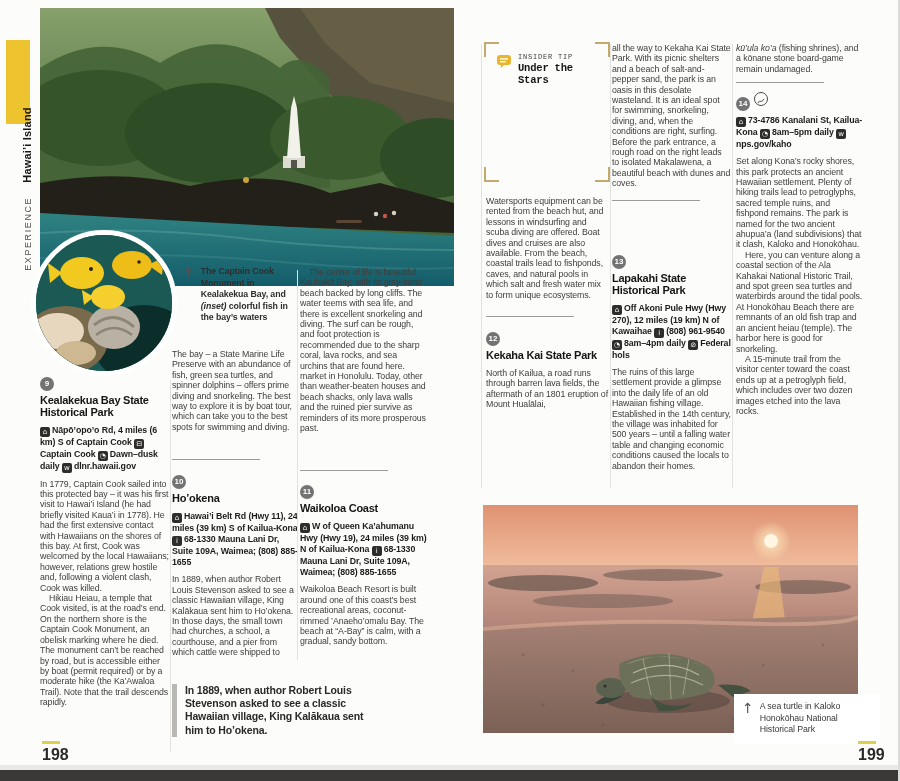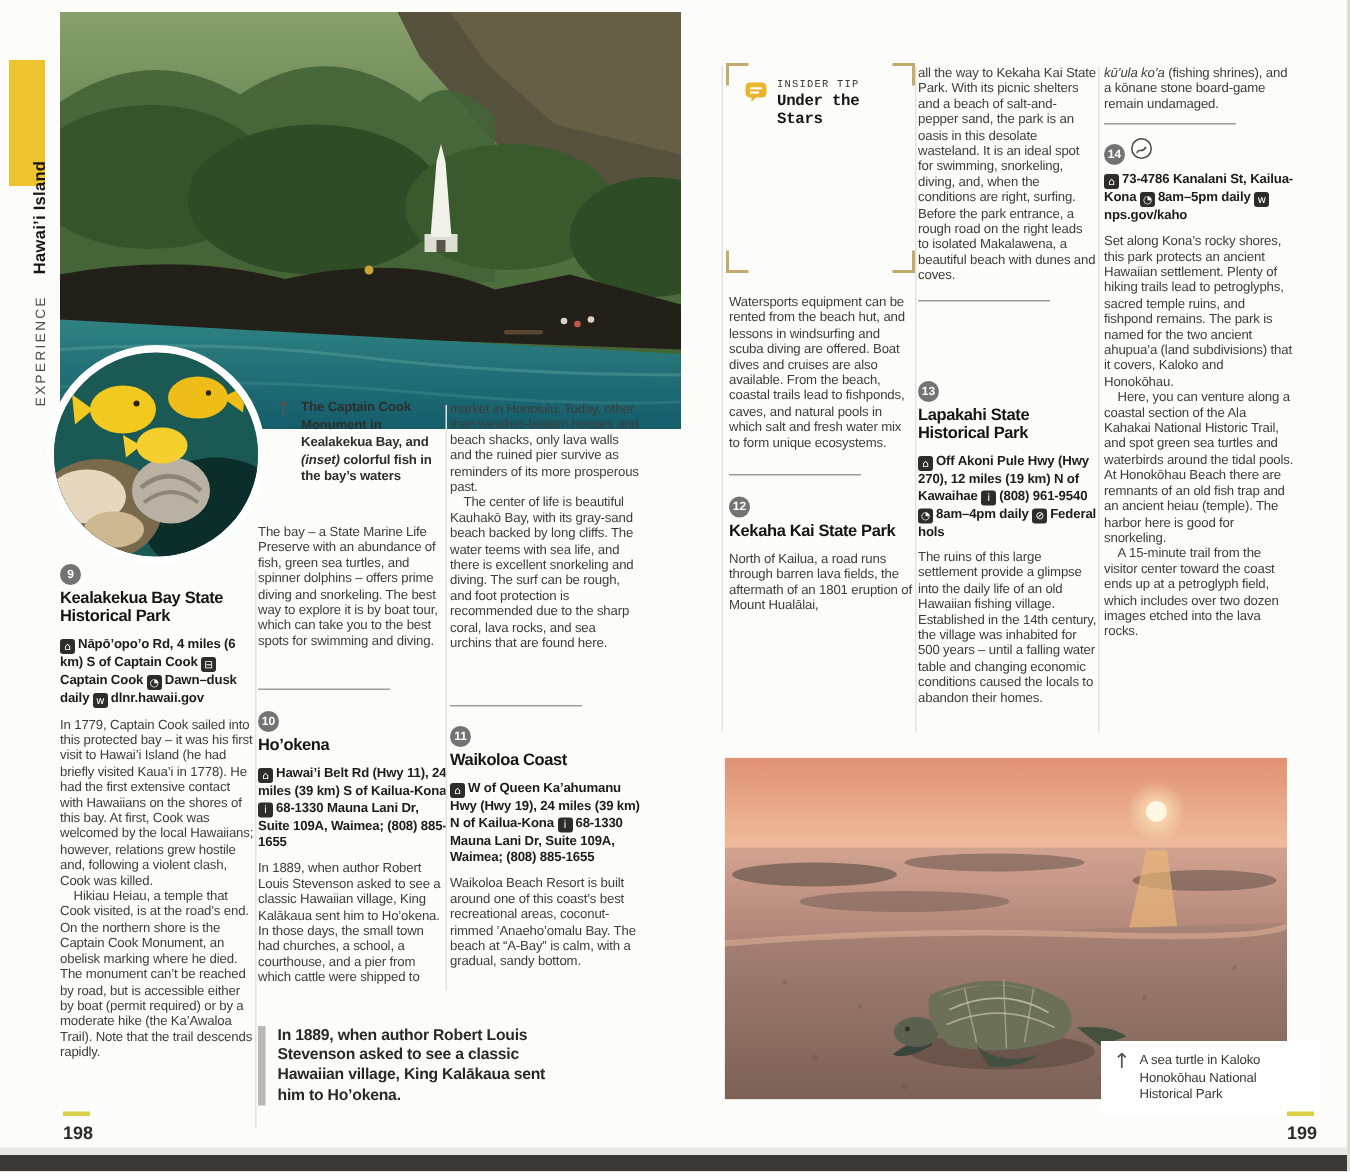--- a/index.html
+++ b/index.html
@@ -17,21 +17,21 @@
        border-radius:2px;margin-right:2px;vertical-align:-1px;font-weight:400;}
   .h3{font-size:11px;line-height:11.8px;font-weight:700;color:#151514;letter-spacing:-0.25px;margin:0 0 6px 0;}
   .numcirc{display:inline-block;width:14px;height:14px;border-radius:50%;background:#737373;
            color:#fff;font-size:8px;font-weight:700;line-height:14px;text-align:center;margin-bottom:4px;}
   .parkcirc{display:inline-block;width:14px;height:14px;border-radius:50%;border:1px solid #4a4a48;
             vertical-align:top;margin-left:4px;box-sizing:border-box;}
   .divider{border-top:1px solid #9b9b98;width:88px;height:0;}
   .vrule{width:1px;background:#e2e2df;}
   .caption{font-size:8.8px;line-height:11.5px;font-weight:700;color:#2f2e2c;letter-spacing:-0.1px;margin:0;}
   .cap-arrow{font-family:"DejaVu Sans",sans-serif;font-size:14px;color:#55544f;line-height:14px;}
-  .pageno{font-size:12px;font-weight:700;color:#2b2a28;}
+  .pageno{font-size:16px;font-weight:700;color:#2b2a28;}
   .pagebar{width:18px;height:3px;margin-bottom:2px;}
   
   .quote-wrap{display:flex;}
   .quote-bar{width:5px;background:#b9b8b4;margin-right:8px;flex:0 0 5px;}
   .quote-text{font-size:10.5px;line-height:13.2px;font-weight:700;color:#2a2927;letter-spacing:-0.15px;margin:0;}
   
   .tipbox{box-sizing:border-box;padding:11px 10px 0 12px;}
   .tip-corner{position:absolute;width:13px;height:13px;}
   .tc-tl{left:0;top:0;border-left:2px solid #c3aa6f;border-top:2px solid #c3aa6f;}
   .tc-tr{right:0;top:0;border-right:2px solid #c3aa6f;border-top:2px solid #c3aa6f;}
@@ -149,22 +149,22 @@
     </p>
     <p class="bodytext" style="margin-top:6px;">In 1889, when author Robert Louis Stevenson asked to see a classic Hawaiian village, King Kalākaua sent him to Ho’okena. In those days, the small town had churches, a school, a courthouse, and a pier from which cattle were shipped to</p>
   </div>
 
   <div class="abs quote-wrap" style="left:172px;top:684px;width:192px;">
     <div class="quote-bar"></div>
     <p class="quote-text">In 1889, when author Robert Louis Stevenson asked to see a classic Hawaiian village, King Kalākaua sent him to Ho’okena.</p>
   </div>
 
   <div class="abs" style="left:300px;top:267px;width:126px;">
+    <p class="bodytext indent">The center of life is beautiful Kauhakō Bay, with its gray-sand beach backed by long cliffs. The water teems with sea life, and there is excellent snorkeling and diving. The surf can be rough, and foot protection is recommended due to the sharp coral, lava rocks, and sea urchins that are found here.</p>
     <p class="bodytext">market in Honolulu. Today, other than weather-beaten houses and beach shacks, only lava walls and the ruined pier survive as reminders of its more prosperous past.</p>
-    <p class="bodytext indent">The center of life is beautiful Kauhakō Bay, with its gray-sand beach backed by long cliffs. The water teems with sea life, and there is excellent snorkeling and diving. The surf can be rough, and foot protection is recommended due to the sharp coral, lava rocks, and sea urchins that are found here.</p>
   </div>
   <div class="abs divider" style="left:300px;top:470px;"></div>
   <div class="abs" style="left:300px;top:480px;width:127px;">
     <span class="numcirc">11</span>
     <h3 class="h3">Waikoloa Coast</h3>
     <p class="details">
       <span class="dic">⌂</span><span class="dtxt">W of Queen Ka’ahumanu Hwy (Hwy 19), 24 miles (39 km) N of Kailua-Kona</span>
       <span class="dic">i</span><span class="dtxt">68-1330 Mauna Lani Dr, Suite 109A, Waimea; (808) 885-1655</span>
     </p>
     <p class="bodytext" style="margin-top:6px;">Waikoloa Beach Resort is built around one of this coast’s best recreational areas, coconut-rimmed ’Anaeho’omalu Bay. The beach at “A-Bay” is calm, with a gradual, sandy bottom.</p>
@@ -220,21 +220,21 @@
   <div class="abs divider" style="left:736px;top:82px;"></div>
   <div class="abs" style="left:736px;top:92px;width:127px;">
     <span class="numcirc">14</span><span class="parkcirc"><svg width="12" height="12" viewBox="0 0 12 12">
           <path d="M3,8 C4,4 6,9 9,4" stroke="#4a4a48" stroke-width="1" fill="none"></path>
         </svg></span>
     <p class="details">
       <span class="dic">⌂</span><span class="dtxt">73-4786 Kanalani St, Kailua-Kona</span>
       <span class="dic">◔</span><span class="dtxt">8am–5pm daily</span>
       <span class="dic">w</span><span class="dtxt">nps.gov/kaho</span>
     </p>
-    <p class="bodytext" style="margin-top:6px;">Set along Kona’s rocky shores, this park protects an ancient Hawaiian settlement. Plenty of hiking trails lead to petroglyphs, sacred temple ruins, and fishpond remains. The park is named for the two ancient ahupua’a (land subdivisions) that it covers, Kaloko and Honokōhau.</p>
+    <p class="bodytext" style="margin-top:6px;">Set along Kona’s rocky shores, this park protects an ancient Hawaiian settlement. Plenty of hiking trails lead to petroglyphs, sacred temple ruins, and fishpond remains. The park is named for the two ancient ahupua’a (land subdivisions) that it clash, Kaloko and Honokōhau.</p>
     <p class="bodytext indent">Here, you can venture along a coastal section of the Ala Kahakai National Historic Trail, and spot green sea turtles and waterbirds around the tidal pools. At Honokōhau Beach there are remnants of an old fish trap and an ancient heiau (temple). The harbor here is good for snorkeling.</p>
     <p class="bodytext indent">A 15-minute trail from the visitor center toward the coast ends up at a petroglyph field, which includes over two dozen images etched into the lava rocks.</p>
   </div>
 
   <div class="abs photo" style="left:483px;top:505px;width:375px;height:228px;">
     <svg width="375" height="228" viewBox="0 0 375 228">
       <defs>
         <linearGradient id="sky" x1="0" y1="0" x2="0" y2="1">
           <stop offset="0" stop-color="#df9273"></stop>
             <stop offset="1" stop-color="#f0bd9d"></stop>

